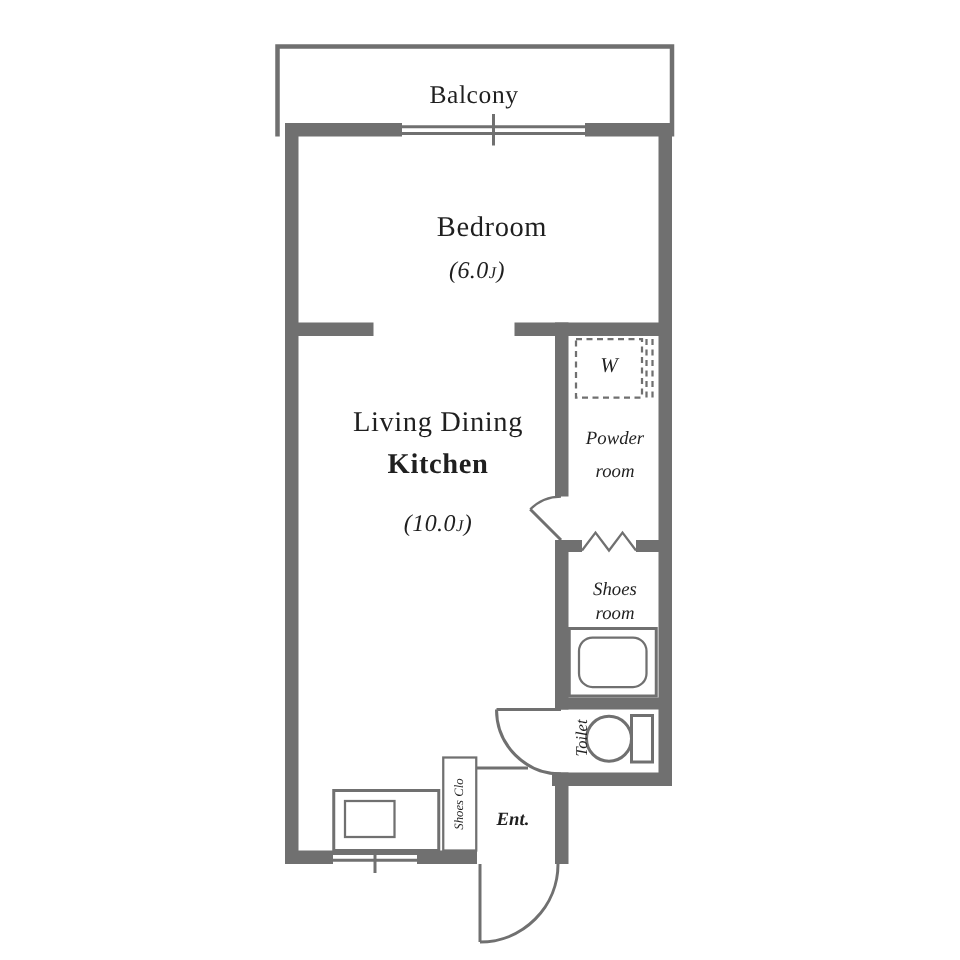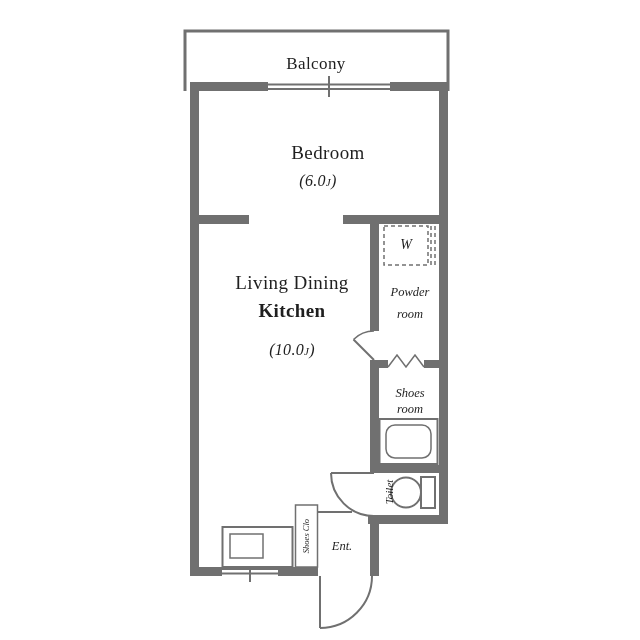--- a/index.html
+++ b/index.html
@@ -114,17 +114,17 @@
   <div class="label sm" style="left:410px;top:292px;">Powder</div>
   <div class="label sm" style="left:410px;top:314px;">room</div>
 
   <div class="label sm" style="left:410px;top:393px;">Shoes</div>
   <div class="label sm" style="left:410px;top:409px;">room</div>
 
   <div class="label w-lab" style="left:406px;top:245px;">W</div>
 
   <div class="label rot toilet-lab" style="left:389px;top:492px;">Toilet</div>
 
-  <div class="label sm" style="left:342px;top:546px;">Ent.</div>
+  <div class="label sm" style="left:342px;top:546px;font-weight:bold;">Ent.</div>
 
   <div class="label rot shoes-lab" style="left:306px;top:536px;">Shoes Clo</div>
 
 </div>
 
 </body></html>

